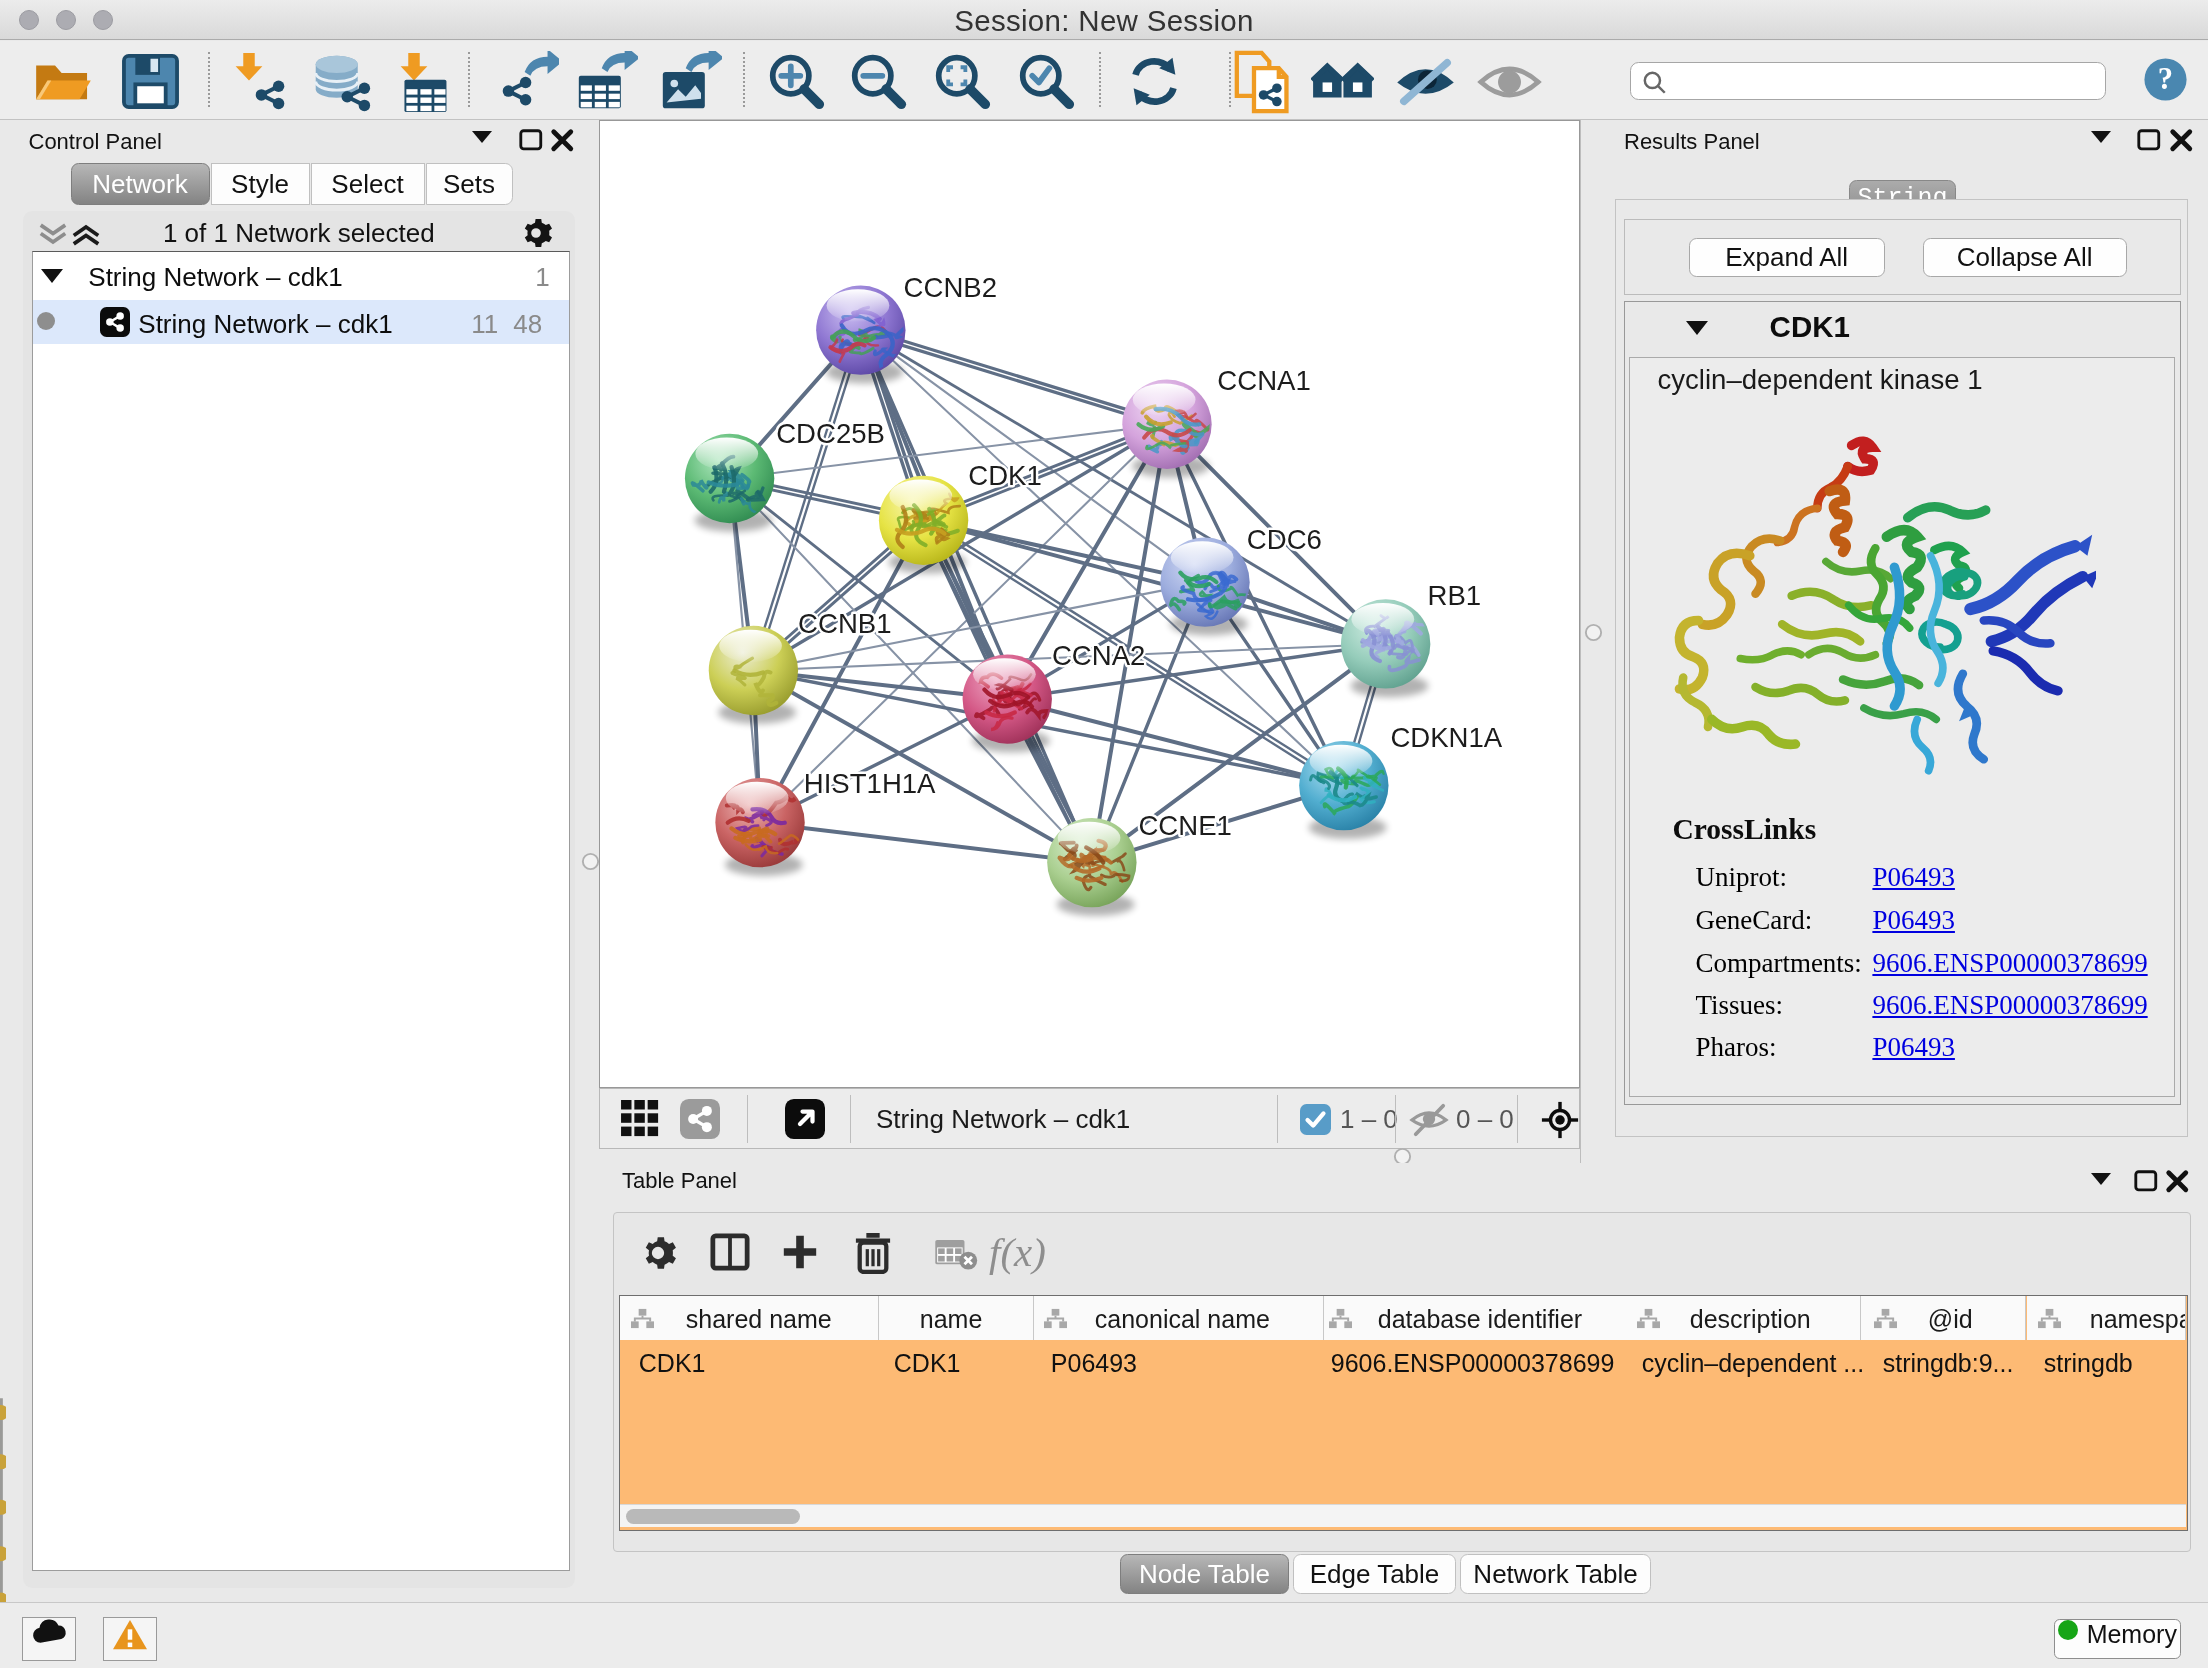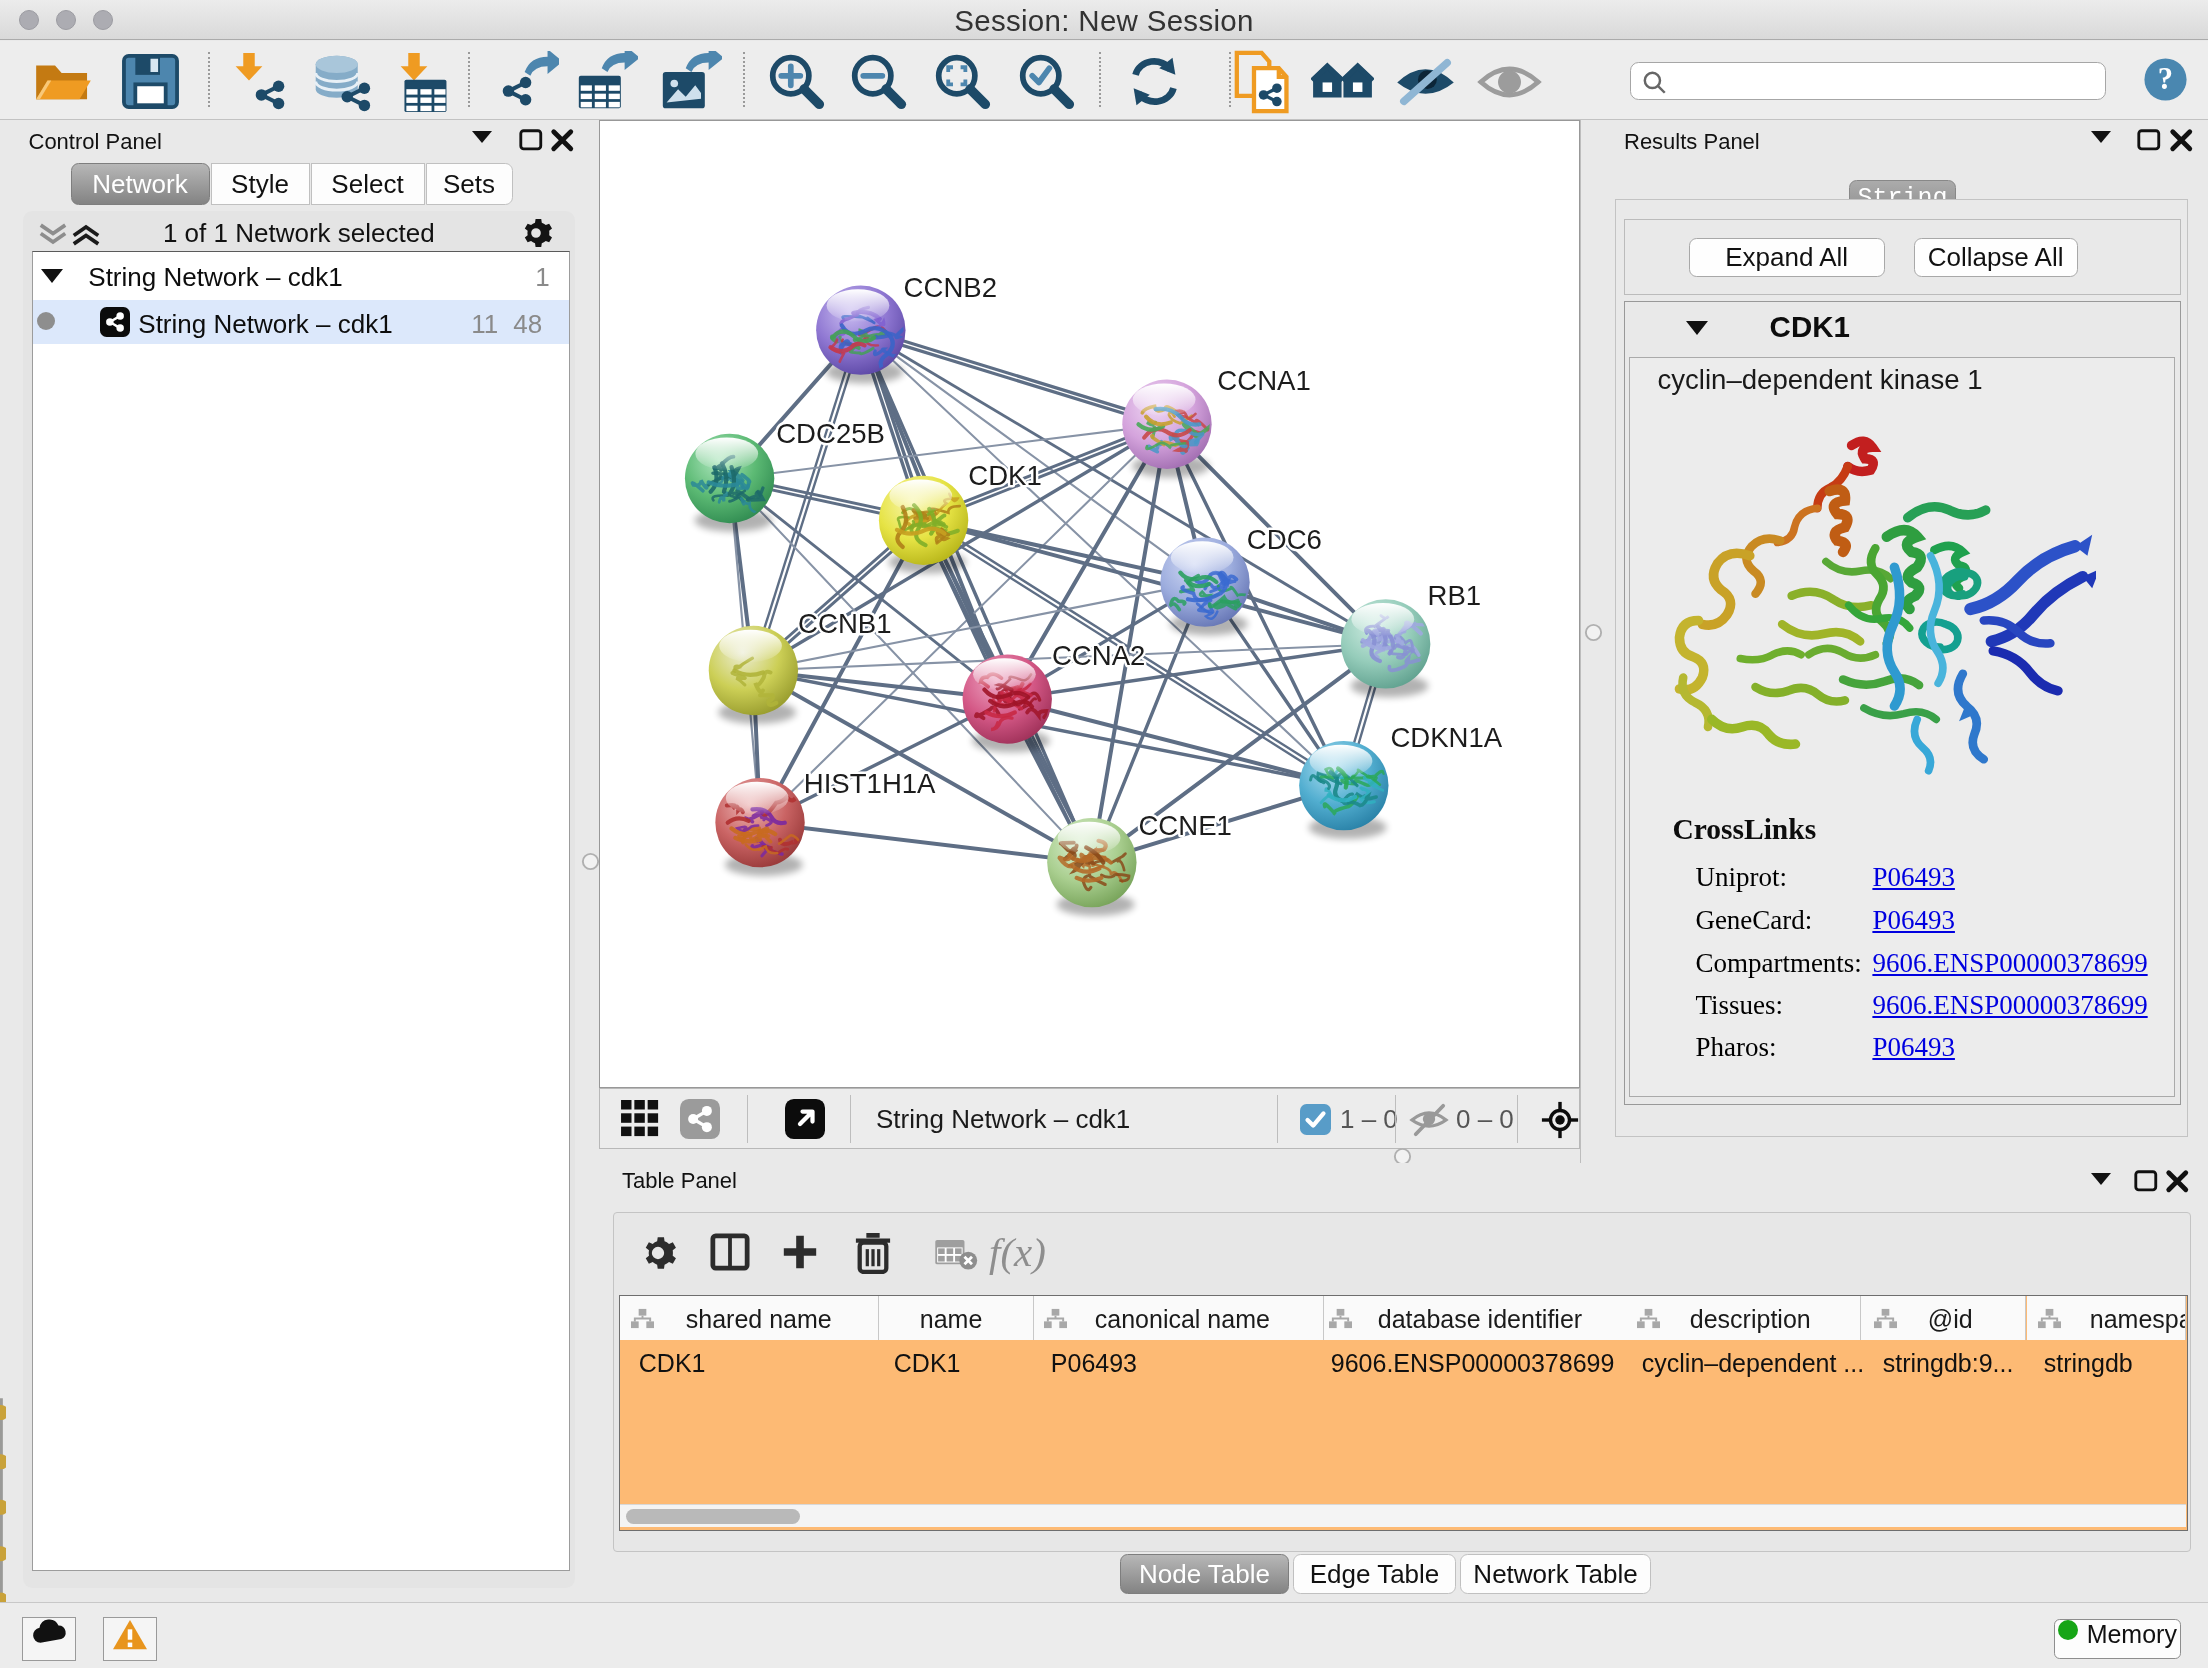--- a/index.html
+++ b/index.html
@@ -773,21 +773,21 @@
   <svg class="abs" style="left:554px;top:5.7px" width="28.5" height="28.5" viewBox="0 0 30 30">
       <rect x="4" y="5" width="21" height="19" rx="3" fill="none" stroke="#111" stroke-width="3"></rect>
     </svg>
   <svg class="abs" style="left:586px;top:5.7px" width="28.5" height="28.5" viewBox="0 0 30 30">
       <path d="M6 6 L24 24 M24 6 L6 24" stroke="#111" stroke-width="5" stroke-linecap="round"></path>
     </svg>
   <div id="stringtab" class="abs">String</div>
   <div id="rp-container" class="abs">
     <div id="rp-box1" class="abs">
       <div class="rbtn abs" style="left:64px;width:196px;line-height:37px">Expand All</div>
-      <div class="rbtn abs" style="left:289px;width:164px;line-height:37px">Collapse All</div>
+      <div class="rbtn abs" style="left:298px;width:204px;line-height:37px">Collapse All</div>
     </div>
     <div id="rp-box2" class="abs">
       <div class="abs" style="left:61px;top:19px;width:0;height:0;border-left:11.4px solid transparent;border-right:11.4px solid transparent;border-top:14.3px solid #111"></div>
       <div class="abs" style="left:145px;top:7.6px;font-size:29.5px;font-weight:bold;color:#0d0d0d">CDK1</div>
       <div id="rp-inner" class="abs">
         <div class="abs" style="left:27px;top:5.7px;font-size:27.6px;color:#1a1a1a">cyclin–dependent kinase 1</div>
         <svg class="abs" style="left:19px;top:76px" width="447" height="352" viewBox="0 0 470 370">
             <g fill="none" stroke-linecap="round">
               <path d="M213,12 q14,-10 22,2 q-16,0 -8,12 q14,0 6,12 q-14,4 -24,-4" stroke="#c21f1f" stroke-width="10"></path>
               <path d="M209,34 q-6,16 -18,22 q-14,6 -14,22" stroke="#c63c14" stroke-width="9"></path>

